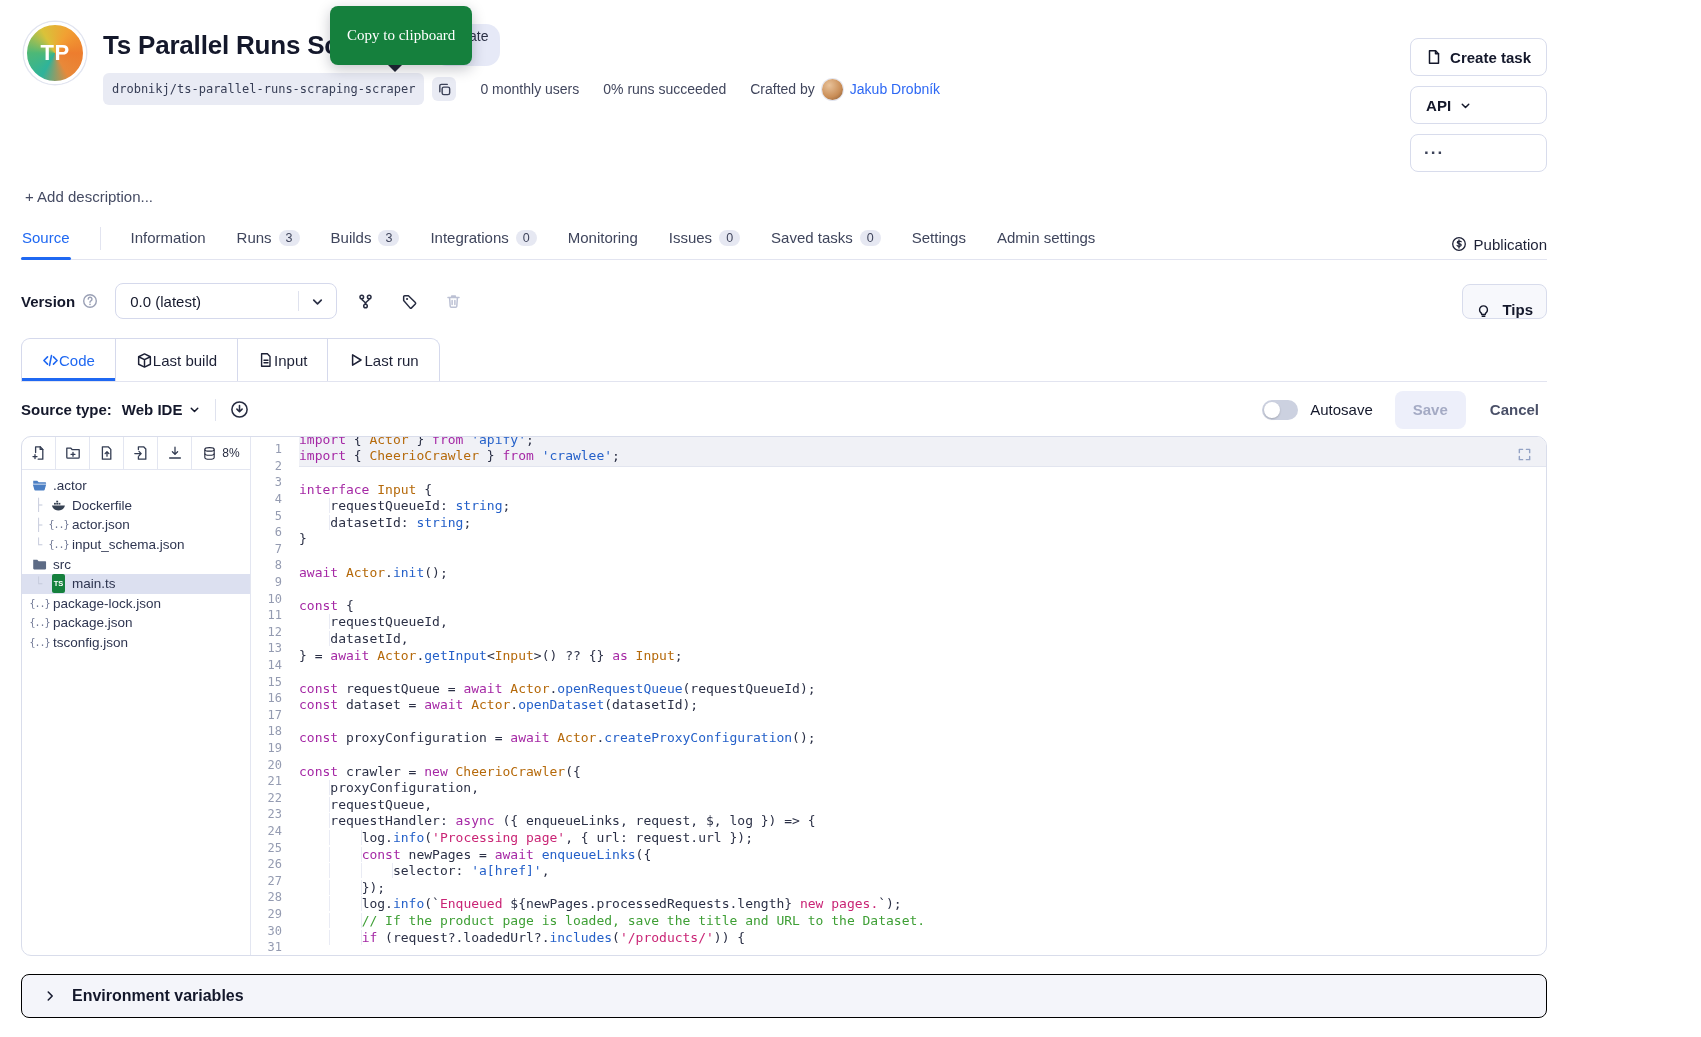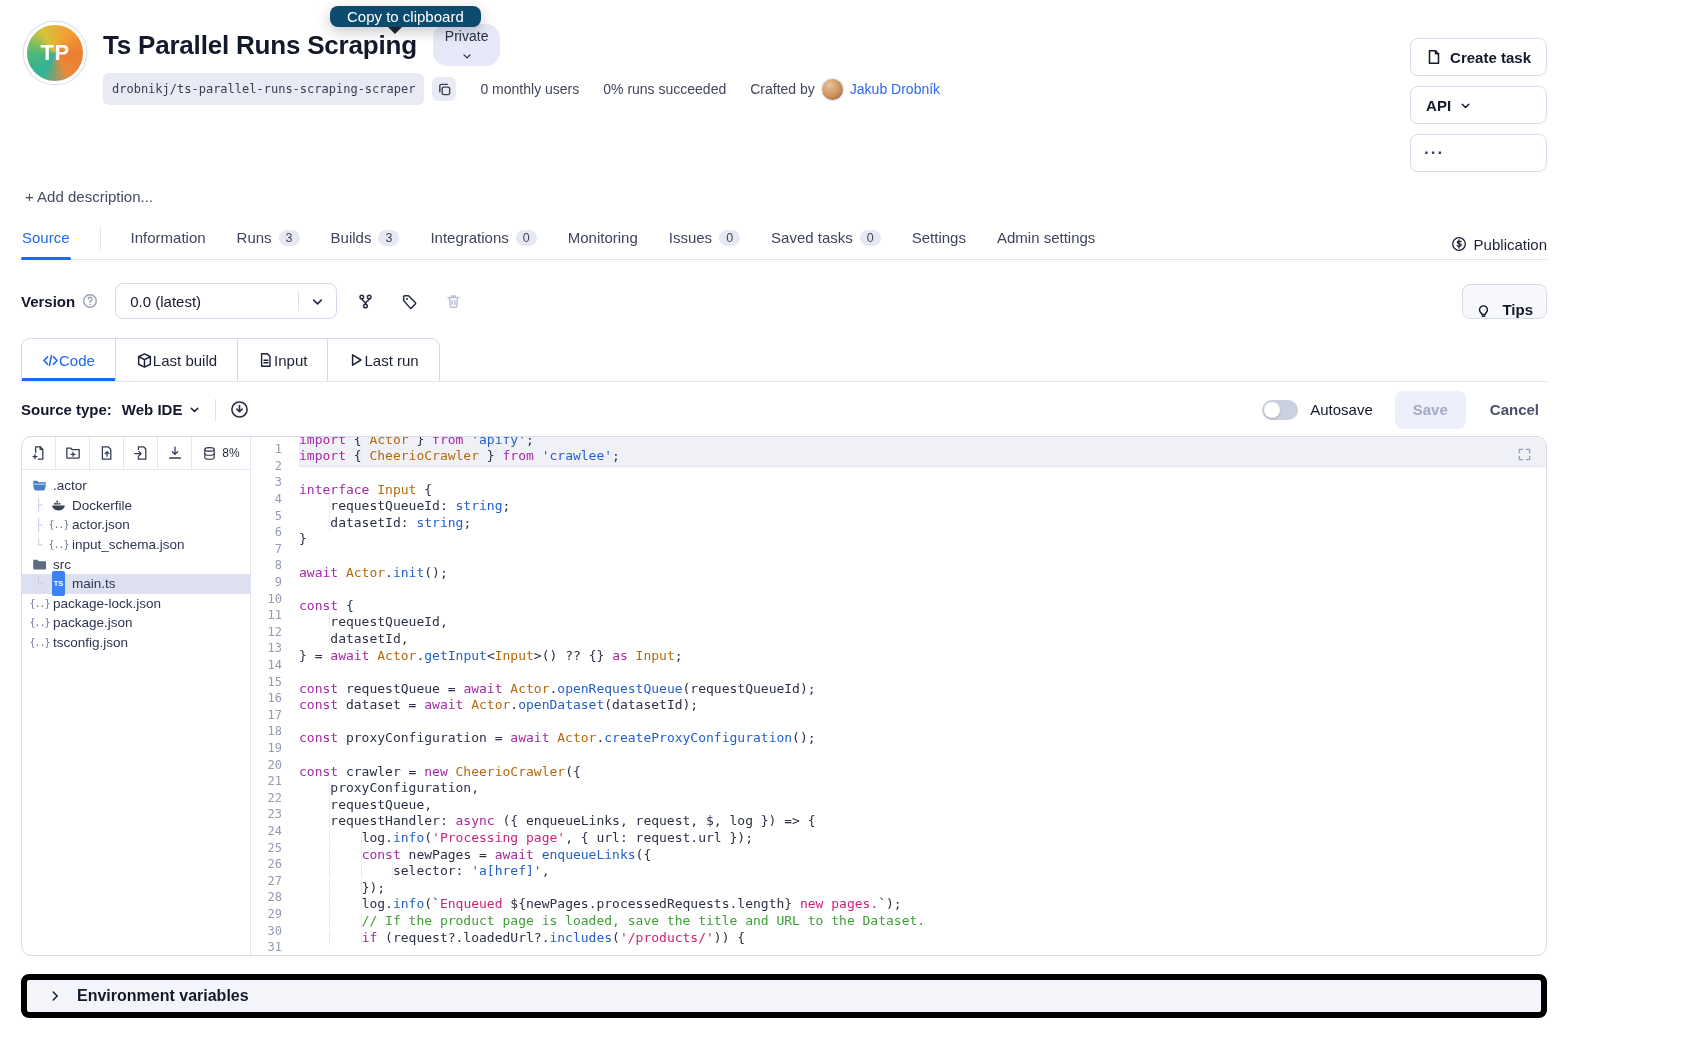--- a/index.html
+++ b/index.html
@@ -28,22 +28,22 @@
   .crafted { display:flex; align-items:center; gap:7px; font-size:14px; color:#41465d; margin-left:10px; }
   .author-avatar { width:21px; height:21px; border-radius:50%; background:radial-gradient(circle at 35% 30%, #e8c29a, #c98d56 60%, #7e5433); box-shadow:0 0 0 1px #e3e6f0; }
   .author-link { color:#2d68f4; font-size:14px; }
   .header-actions { margin-left:auto; margin-top:16px; display:flex; gap:10px;flex-direction:column; }
   .btn { display:flex; align-items:center; gap:8px; height:38px; padding:0 15px; border:1px solid #d8dcec;
          border-radius:8px; background:#fff; font-size:15px; font-weight:600; color:#14182b; }
   .btn-more { padding:0 13px; font-size:17px; letter-spacing:1px; color:#3c4258; }
   .add-desc { margin:16px 0 0 4px; font-size:15px; color:#454b63; }
 
   
-  .tooltip { position:absolute; left:330px; top:6px; z-index:9; background:#0c4a6e; color:#fff; border-radius:8px;
-             padding:2px 17px; font-size:15px; font-weight:500; white-space:nowrap; box-shadow:0 4px 14px rgba(20,24,43,.25); }
+  .tooltip { position:absolute; left:330px; top:6px; z-index:9; background:#15803d; color:#fff; border-radius:8px;
+             padding:21px 17px; font-size:15px; font-weight:500; white-space:nowrap; box-shadow:0 4px 14px rgba(20,24,43,.25);font-family:Liberation Serif, serif; }
   .tooltip::after { content:""; position:absolute; left:58px; top:100%; border:7px solid transparent; border-top-color:#1c2130; }
 
   
   .tab-bar { margin-top:15px; display:flex; align-items:stretch; border-bottom:1px solid #e2e4f0; }
   .tab { position:relative; display:flex; align-items:center; gap:7px; padding:9px 1px 13px; margin-right:29px;
          font-size:15px; color:#3f455c; white-space:nowrap; }
   .tab.active { color:#1f68f2; }
   .tab.active::after { content:""; position:absolute; left:0; right:0; bottom:-1px; height:3px; background:#1f68f2; border-radius:2px; }
   .tab-badge { background:#e6e8f2; color:#41465d; border-radius:10px; font-size:12.5px; padding:1px 7px; }
   .tab-divider { width:1px; background:#e2e4f0; margin:7px 29px 9px 0; }
@@ -90,36 +90,36 @@
   .file-tree { width:229px; flex:none; border-right:1px solid #e3e6f1; display:flex; flex-direction:column; }
   .tree-toolbar { height:33px; flex:none; display:flex; border-bottom:1px solid #e3e6f1; }
   .tcell { width:34px; border-right:1px solid #e3e6f1; display:flex; align-items:center; justify-content:center; color:#333c52; }
   .tcell.usage { flex:1; border-right:none; gap:5px; font-size:12px; color:#272c41; justify-content:center; }
   .tree-list { padding:6px 0; font-size:13.5px; color:#2e3550; }
   .trow { display:flex; align-items:center; height:19.6px; padding-left:9px; white-space:nowrap; }
   .trow.selected { background:#dce0f0; }
   .connector { font-family:"DejaVu Sans Mono", monospace; font-size:12px; color:#c6cbdc; width:15px; flex:none; margin-left:4px; }
   .ticon { width:17px; margin-right:5px; display:flex; justify-content:center; flex:none; }
   .json-glyph { font-family:"DejaVu Sans Mono", monospace; font-size:10px; color:#737b97; letter-spacing:-1px; }
-  .ts-badge { background:#3b82f6; color:#fff; font-size:7.5px; font-weight:700; border-radius:2px; width:13px; height:25px;
+  .ts-badge { background:#15803d; color:#fff; font-size:7.5px; font-weight:700; border-radius:2px; width:13px; height:19px;
               display:flex; align-items:center; justify-content:center; }
   .folder-blue { color:#4b7fc4; } .folder-slate { color:#5d6b85; } .docker { color:#364152; }
 
   .code-pane { flex:1; padding-top:4px; font-family:"DejaVu Sans Mono", monospace; font-size:13px; overflow:hidden; }
   .cl { display:flex; height:16.6px; align-items:center; }
   .ln { width:48px; flex:none; text-align:right; padding-right:17px; color:#949bb1; font-size:12px; }
   .lc { flex:1; white-space:pre; color:#2b3046; line-height:16.6px; height:35px; }
   .cl.active .lc { background:#f0f1f6; box-shadow:inset 0 1px 0 #e2e5ef, inset 0 -1px 0 #e2e5ef; }
   .tok-k { color:#a528a5; } .tok-t { color:#b5690a; } .tok-b { color:#2460c9; }
   .tok-s { color:#c92475; } .tok-c { color:#3e9f35; } .tok-p { color:#2b3046; }
   .ind { box-shadow:inset -1px 0 0 #e9ebf4; }
   .expand-btn { position:absolute; top:10px; right:14px; color:#93a2c4; }
 
   
-  .env-panel { margin-top:18px; height:44px; background:#f4f5fa; border:6px solid #000000; border-radius:8px;
+  .env-panel { margin-top:18px; height:44px; background:#f4f5fa; border:1px solid #000000; border-radius:8px;
                display:flex; align-items:center; gap:15px; padding:0 21px; }
   .env-label { font-size:16px; font-weight:700; color:#14182b; }
 
   svg { display:block; }
 </style>
 </head>
 <body>
 
 <div class="page">
 

